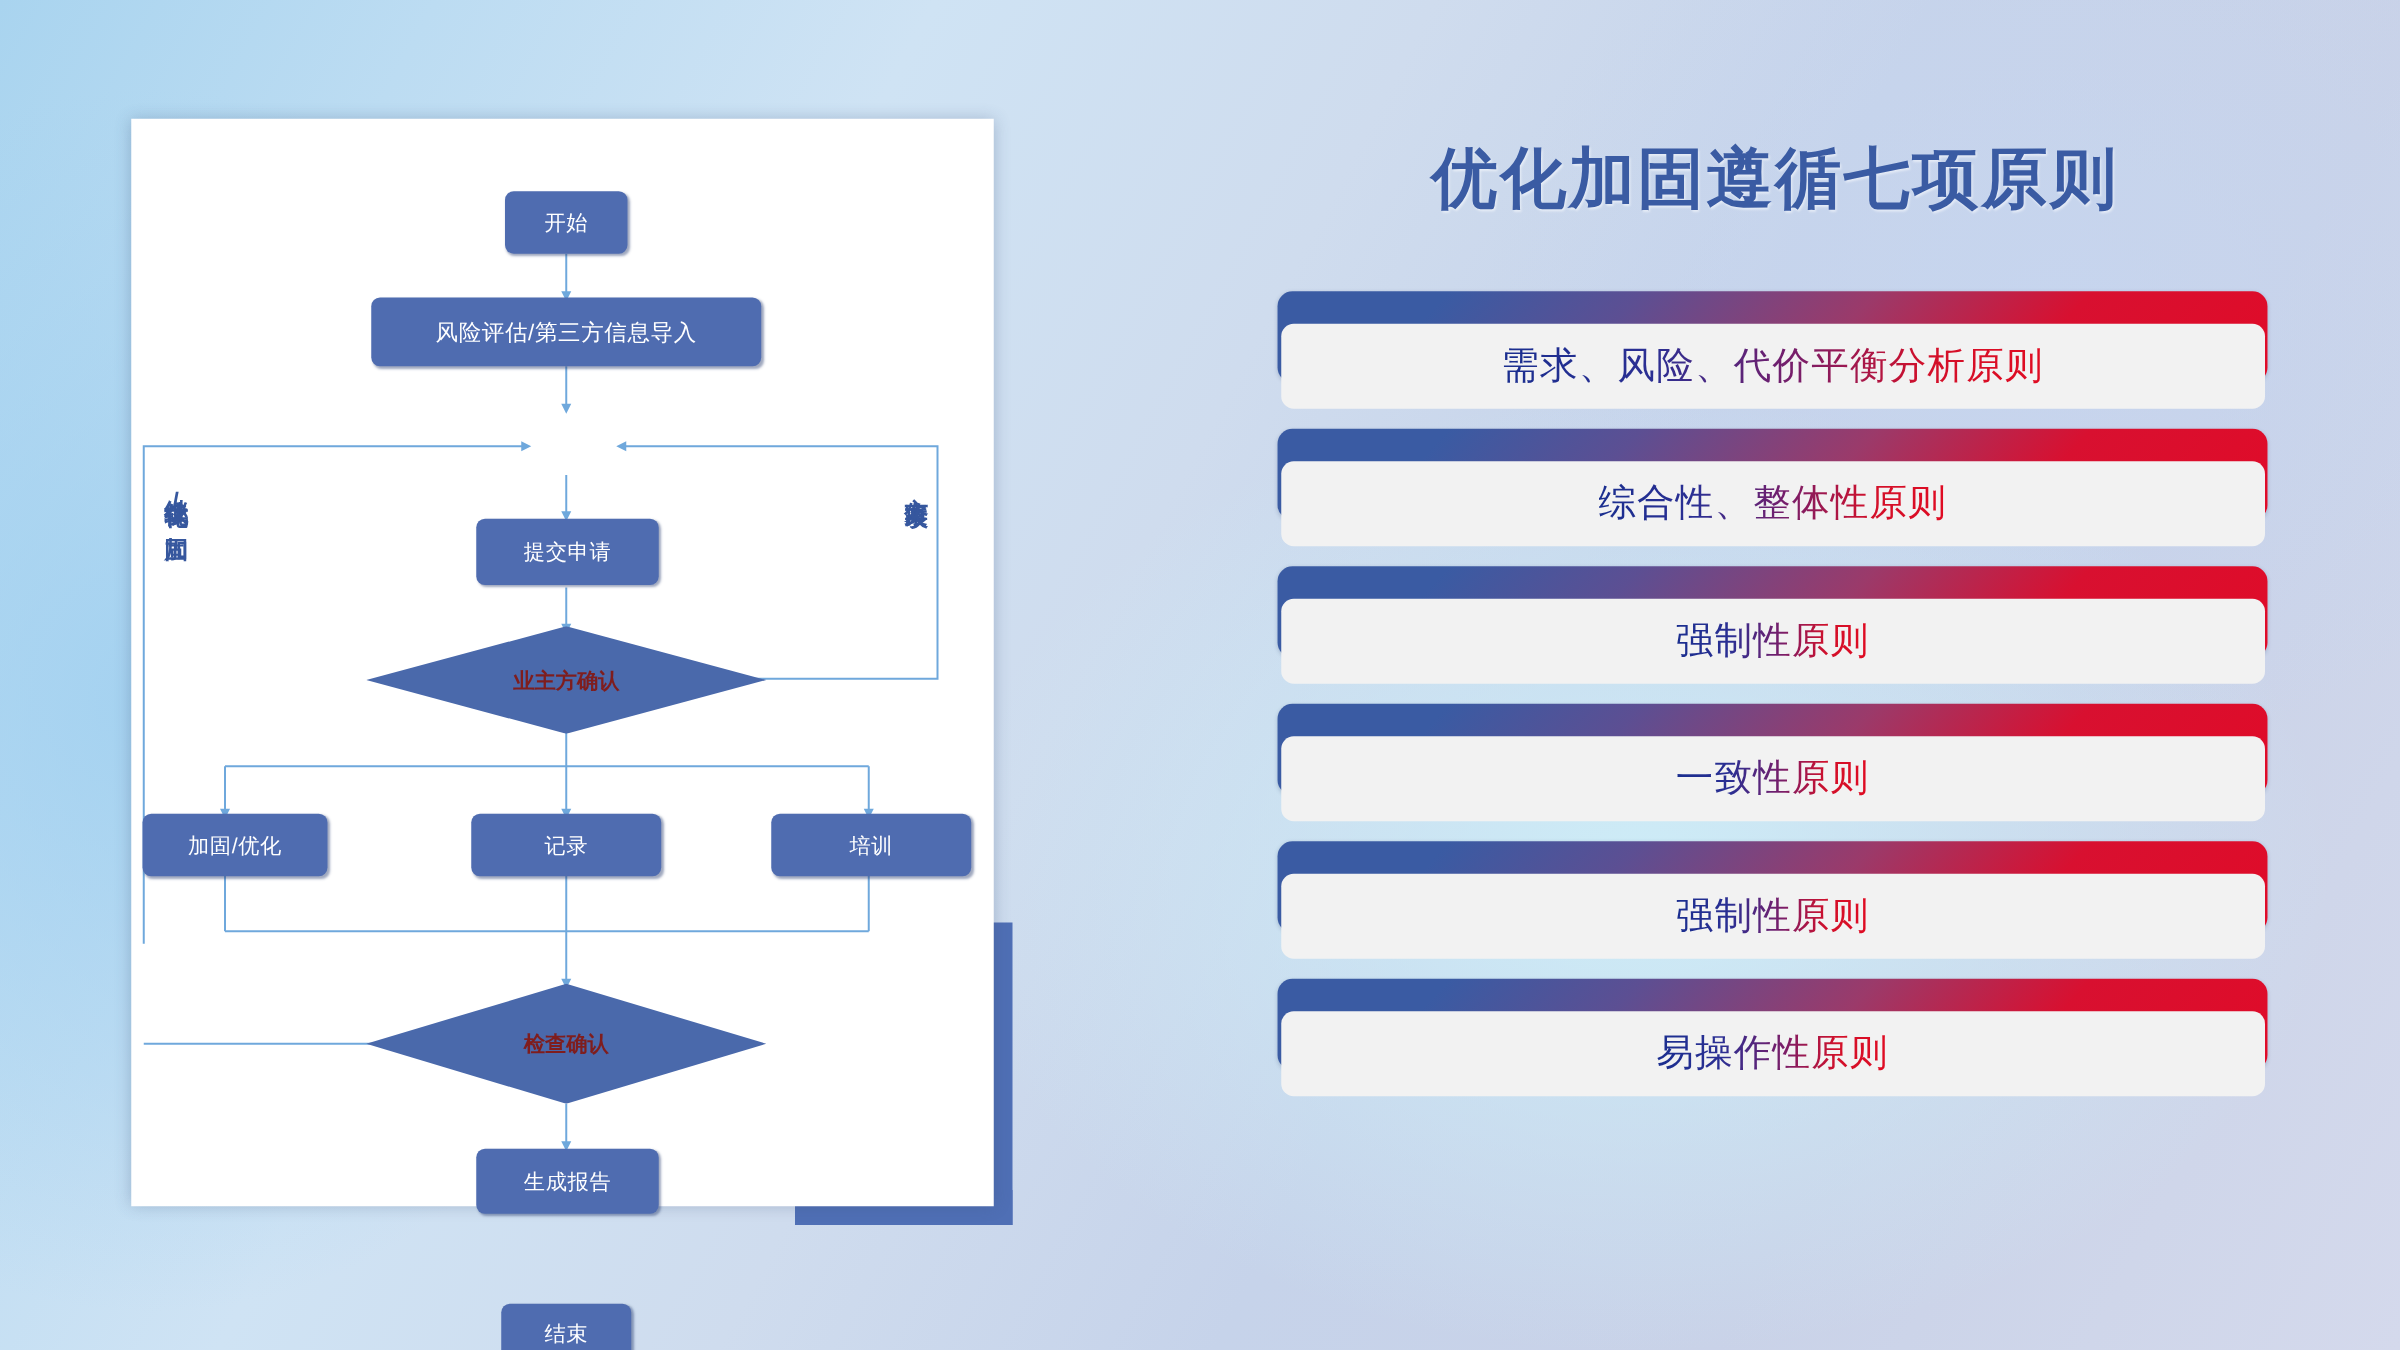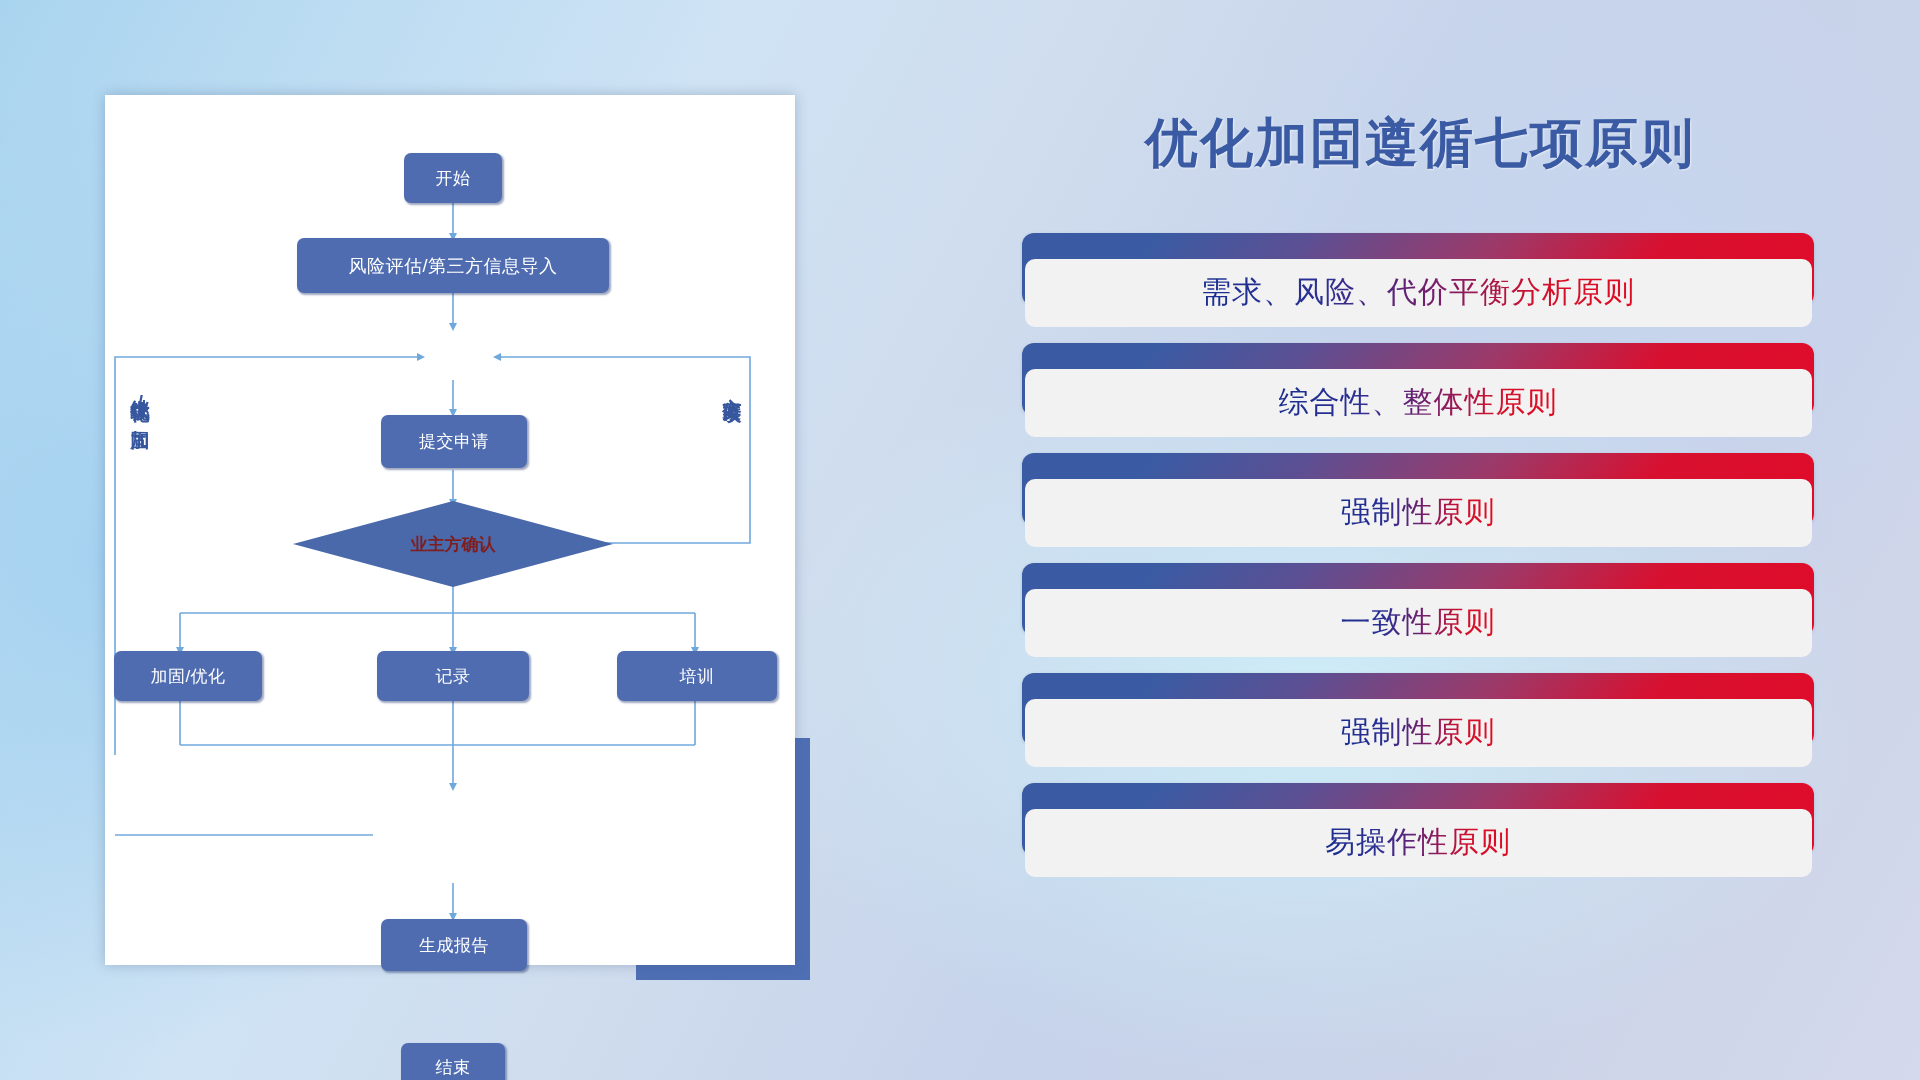--- a/index.html
+++ b/index.html
@@ -217,20 +217,26 @@
     </div>
 
     <div class="node small" style="left:272px; top:556px; width:152px; height:50px;">
       <span>记录</span>
     </div>
 
     <div class="node small" style="left:512px; top:556px; width:160px; height:50px;">
       <span>培训</span>
     </div>
 
+    <div class="diamond-wrap" style="left:188px; top:692px; width:320px; height:96px;">
+      <svg width="320" height="96" viewBox="0 0 320 96">
+        <polygon points="160,0 320,48 160,96 0,48" fill="#4a69ab"></polygon>
+      </svg>
+      <div class="diamond-label">检查确认</div>
+    </div>
 
     <div class="node small" style="left:276px; top:824px; width:146px; height:52px;">
       <span>生成报告</span>
     </div>
 
     <div class="node small" style="left:296px; top:948px; width:104px; height:48px;">
       <span>结束</span>
     </div>
 
     <div class="vlabel" style="left:26px; top:288px;">继续优化/加固</div>

